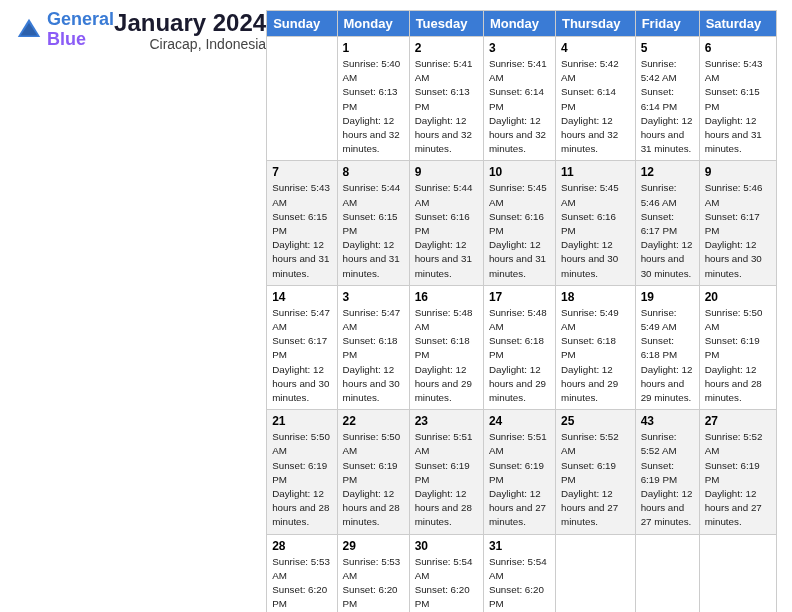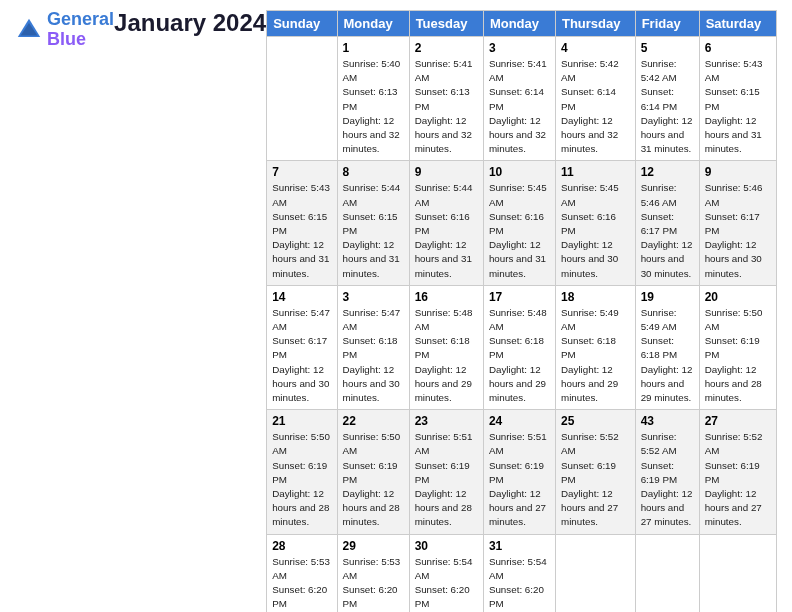--- a/index.html
+++ b/index.html
@@ -110,20 +110,21 @@
         <polygon points="20,4 36,30 4,30" fill="#3a7bd5"></polygon>
         <polygon points="20,10 32,28 8,28" fill="#1a3a6e" opacity="0.4"></polygon>
       </svg>
       <div class="logo-text">
         <div><span>General</span></div>
         <div style="color:#8b5cf6">Blue</div>
       </div>
     </div>
     <div class="title-block">
       <div class="main-title">January 2024</div>
+      <div class="subtitle">Ciracap, Indonesia</div>
     </div>
   </div>
 
   <table class="calendar-table">
     <thead>
       <tr>
       <th>Sunday</th>
           <th>Monday</th>
           <th>Tuesday</th>
           <th>Monday</th>

